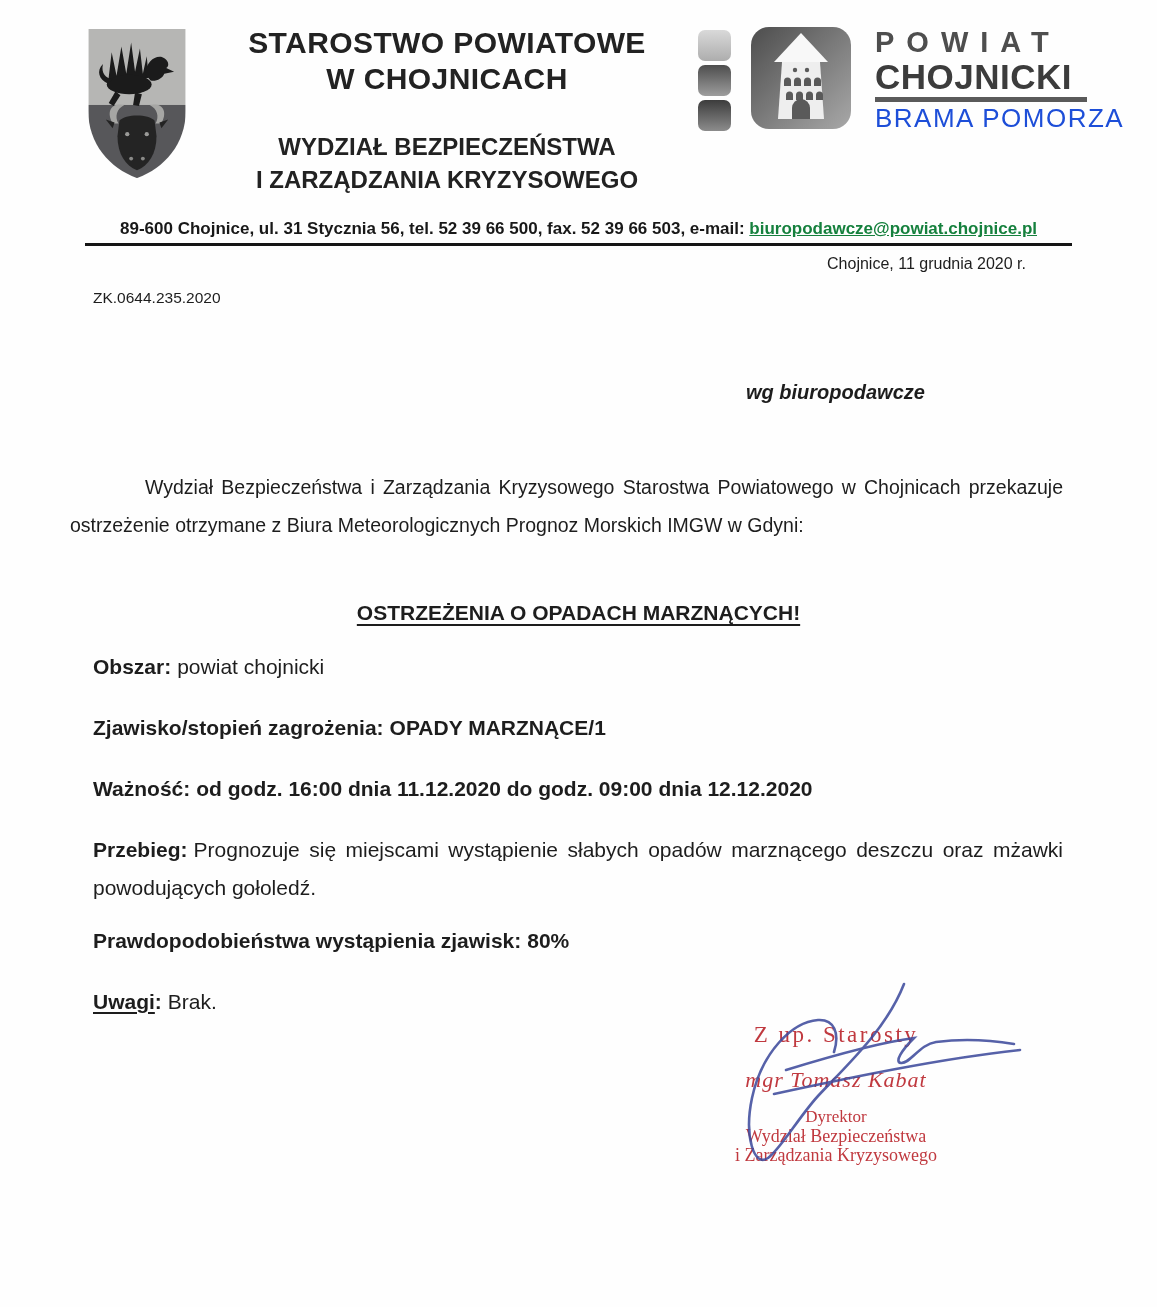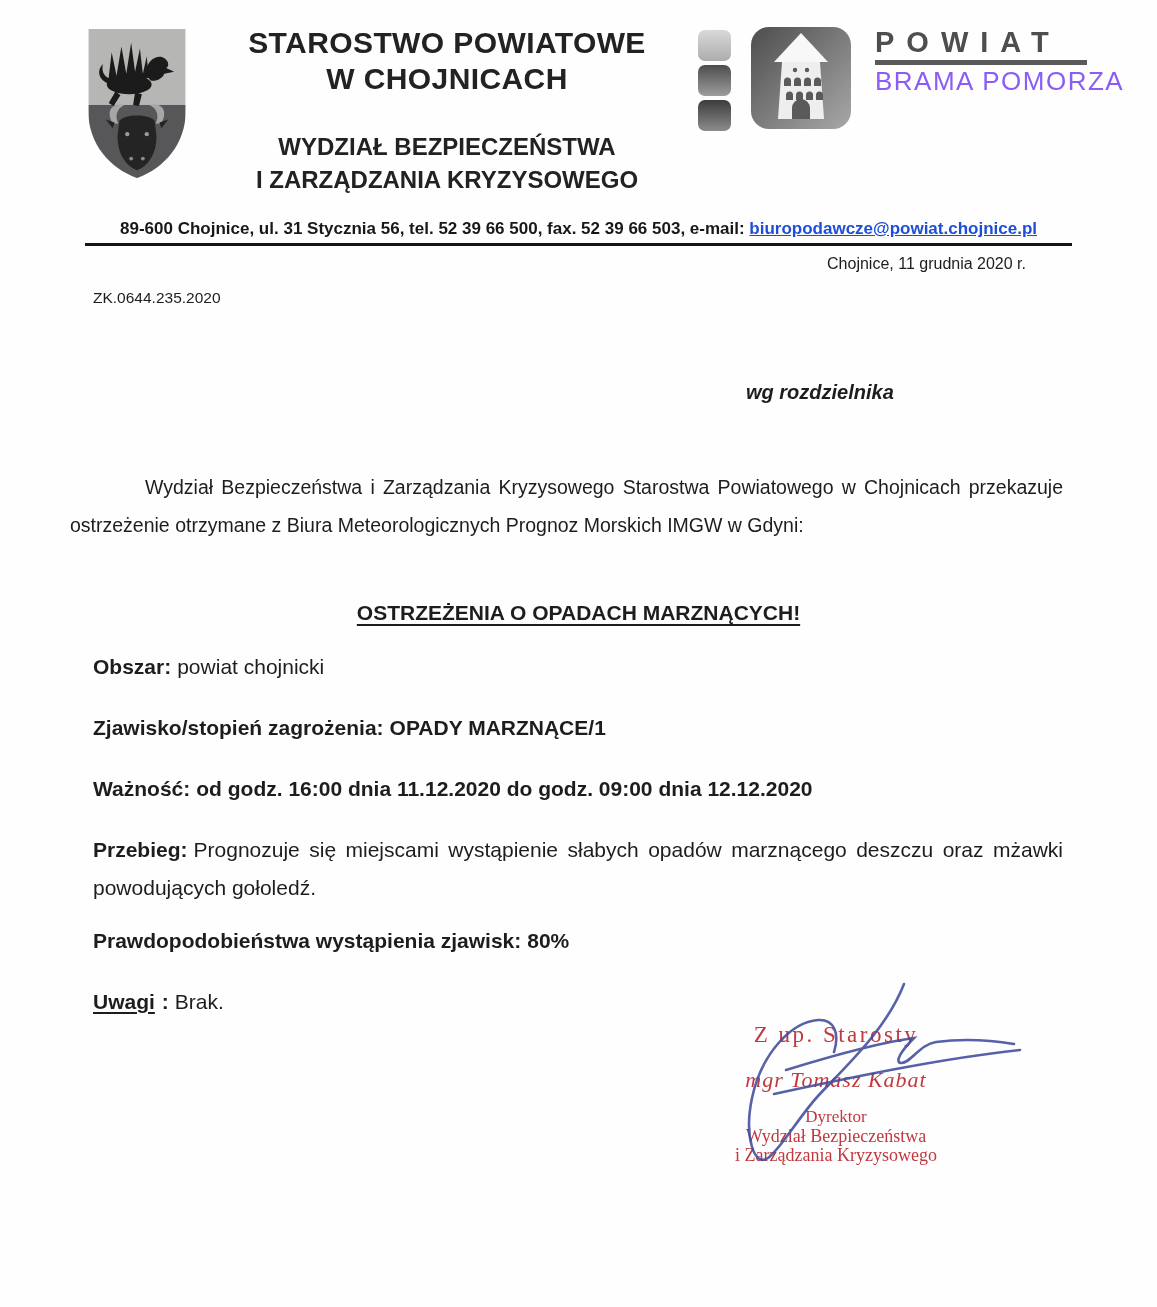--- a/index.html
+++ b/index.html
@@ -21,42 +21,42 @@
   .logo-squares { display:flex; flex-direction:column; gap:4px; margin-top:3px; }
   .sq { width:33px; height:31px; border-radius:7px; }
   .sq1 { background:linear-gradient(180deg,#d9d9d9,#adadad); }
   .sq2 { background:linear-gradient(180deg,#4d4d4d,#9d9d9d); }
   .sq3 { background:linear-gradient(180deg,#3c3c3c,#8c8c8c); }
   .logo-tower { width:100px; height:102px; }
   .logo-text { margin-left:4px; width:212px; }
   .logo-powiat { font-size:29px; font-weight:600; letter-spacing:12px; color:#4e4e4e; line-height:31px; white-space:nowrap; }
   .logo-chojnicki { font-size:35px; font-weight:700; letter-spacing:0.5px; color:#3c3c3c; line-height:37px; white-space:nowrap; }
   .logo-bar { height:5px; background:#5a5a5a; margin:2px 0 3px; }
-  .logo-brama { font-size:26px; color:#8b5cf6; letter-spacing:1.5px; line-height:27px; white-space:nowrap; }
+  .logo-brama { font-size:26px; color:#1d4ed8; letter-spacing:1.5px; line-height:27px; white-space:nowrap; }
 
   
   .contact-bar {
     margin:21px 85px 0; padding-bottom:4px; border-bottom:3px solid #151515;
     text-align:center; font-weight:700; font-size:17px; color:#181818; white-space:nowrap;
   }
-  .email { color:#1d4ed8; text-decoration:underline; cursor:pointer; }
+  .email { color:#15803d; text-decoration:underline; cursor:pointer; }
   .date-line { text-align:right; margin:9px 131px 0 0; font-size:16px; }
   .ref-line { margin:16px 0 0 93px; font-size:15.5px; }
 
   
   .distribution { margin:74px 0 0 746px; font-weight:700; font-style:italic; font-size:20px; }
   .intro { margin:64px 94px 0 70px; font-size:19.5px; line-height:38px; text-align:justify; text-indent:75px; }
   .warn-heading { margin:57px 0 0; text-align:center; font-size:21px; font-weight:700; }
   .warn-heading span { text-decoration:underline; text-underline-offset:4px; }
   .fields { margin-top:23px; }
   .field { margin:0 94px 23px 93px; font-size:21px; line-height:38px; }
   .field.tight { margin-bottom:15px; }
   .field.justify { text-align:justify; }
   .lbl { font-weight:700; margin-right:6px; }
-  .lbl.u { text-decoration:underline; text-underline-offset:3px; margin-right:7px;text-align:center; }
+  .lbl.u { text-decoration:underline; text-underline-offset:3px; margin-right:0;text-align:center; }
   .val.bold { font-weight:700; }
 
   
   .stamp {
     position:absolute; left:712px; top:1022px; width:248px; text-align:center;
     font-family:"Liberation Serif","DejaVu Serif",serif;
   }
   .stamp-auth { font-size:23px; letter-spacing:2.5px; }
   .stamp-name { font-size:22px; font-style:italic; margin-top:19px; letter-spacing:1px; }
   .stamp-title { font-size:17px; margin-top:14px; }
@@ -142,34 +142,35 @@
             <use href="#arch" x="35" y="73"></use>
               <use href="#arch" x="45" y="73"></use>
             <use href="#arch" x="55" y="73"></use>
               <use href="#arch" x="65" y="73"></use>
             <path d="M41,92 v-11 a9,9 0 0 1 18,0 v11 z"></path>
           </g>
         </svg>
       </div>
       <div class="logo-text">
         <div class="logo-powiat">POWIAT</div>
+        <div class="logo-chojnicki">CHOJNICKI</div>
         <div class="logo-bar"></div>
         <div class="logo-brama">BRAMA POMORZA</div>
       </div>
     </div>
   </div>
 
   <div class="contact-bar">
     <span>89-600 Chojnice, ul. 31 Stycznia 56, tel. 52 39 66 500, fax. 52 39 66 503, e-mail: </span><span class="email">biuropodawcze@powiat.chojnice.pl</span>
   </div>
 
   <div class="date-line">Chojnice, 11 grudnia 2020 r.</div>
   <div class="ref-line">ZK.0644.235.2020</div>
 
-  <div class="distribution">wg rozdzielnika</div>
+  <div class="distribution">wg biuropodawcze</div>
 
   <p class="intro">Wydział Bezpieczeństwa i Zarządzania Kryzysowego Starostwa Powiatowego w Chojnicach przekazuje ostrzeżenie otrzymane z Biura Meteorologicznych Prognoz Morskich IMGW w Gdyni:</p>
 
   <p class="warn-heading">
     <span>OSTRZEŻENIA O OPADACH MARZNĄCYCH!</span>
   </p>
 
   <div class="fields">
     <p class="field">
       <span class="lbl">Obszar:</span><span class="val">powiat chojnicki</span>

